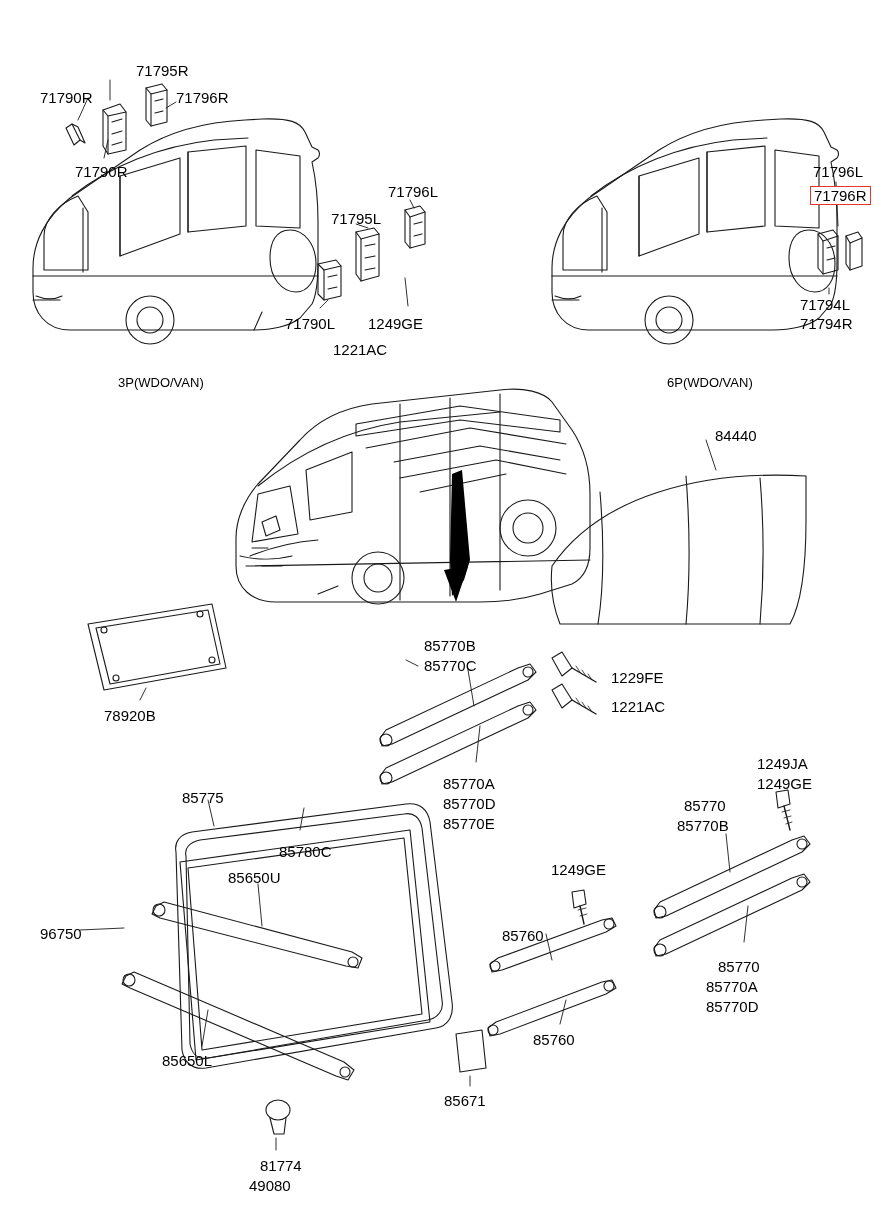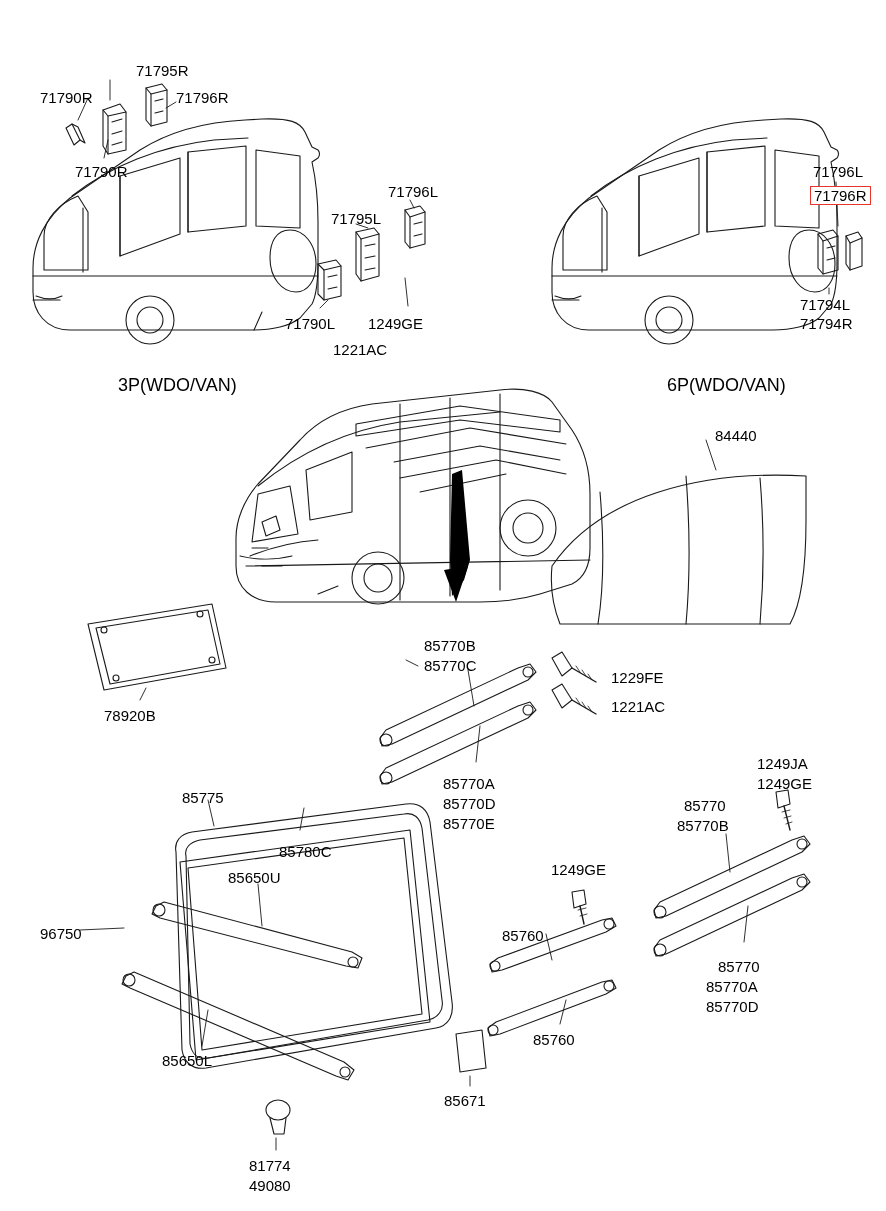--- a/index.html
+++ b/index.html
@@ -1,20 +1,20 @@
 <!DOCTYPE html>
 <html><head>
 <meta charset="utf-8">
 <style>
   html,body{margin:0;padding:0;background:#ffffff;}
   body{width:886px;height:1211px;position:relative;font-family:"Liberation Sans",sans-serif;color:#000;}
   #stage{position:relative;width:886px;height:1211px;overflow:hidden;}
   svg.art{position:absolute;left:0;top:0;width:886px;height:1211px;}
   .lbl{position:absolute;font-size:15px;line-height:17px;color:#000;white-space:pre;}
-  .variant{position:absolute;font-size:18px;color:#000;white-space:pre;}
+  .variant{position:absolute;font-size:13px;color:#000;white-space:pre;}
   .hl{position:absolute;border:1px solid #e8342a;background:#fff;padding:0 3px;font-size:15px;line-height:17px;color:#000;white-space:pre;}
 </style>
 </head>
 <body>
 
 <div id="stage">
 
   <svg class="art" viewBox="0 0 886 1211">
     <g fill="none" stroke="#1a1a1a" stroke-width="1.1" stroke-linejoin="round" stroke-linecap="round">
 
@@ -310,21 +310,21 @@
   <div class="lbl" style="left:684px;top:797px;">85770</div>
   <div class="lbl" style="left:677px;top:817px;">85770B</div>
   <div class="lbl" style="left:718px;top:958px;">85770</div>
   <div class="lbl" style="left:706px;top:978px;">85770A</div>
   <div class="lbl" style="left:706px;top:998px;">85770D</div>
   <div class="lbl" style="left:182px;top:789px;">85775</div>
   <div class="lbl" style="left:279px;top:796px;margin-top:47px;">85780C</div>
   <div class="lbl" style="left:228px;top:869px;">85650U</div>
   <div class="lbl" style="left:40px;top:925px;">96750</div>
   <div class="lbl" style="left:162px;top:1052px;">85650L</div>
-  <div class="lbl" style="left:249px;top:1157px;text-align:right;">81774</div>
+  <div class="lbl" style="left:260px;top:1157px;text-align:right;">81774</div>
   <div class="lbl" style="left:249px;top:1177px;">49080</div>
   <div class="lbl" style="left:551px;top:861px;">1249GE</div>
   <div class="lbl" style="left:502px;top:927px;">85760</div>
   <div class="lbl" style="left:533px;top:1031px;">85760</div>
   <div class="lbl" style="left:444px;top:1092px;">85671</div>
 
   <div class="hl" style="left:810px;top:186px;">71796R</div>
 </div>
 
 </body></html>

